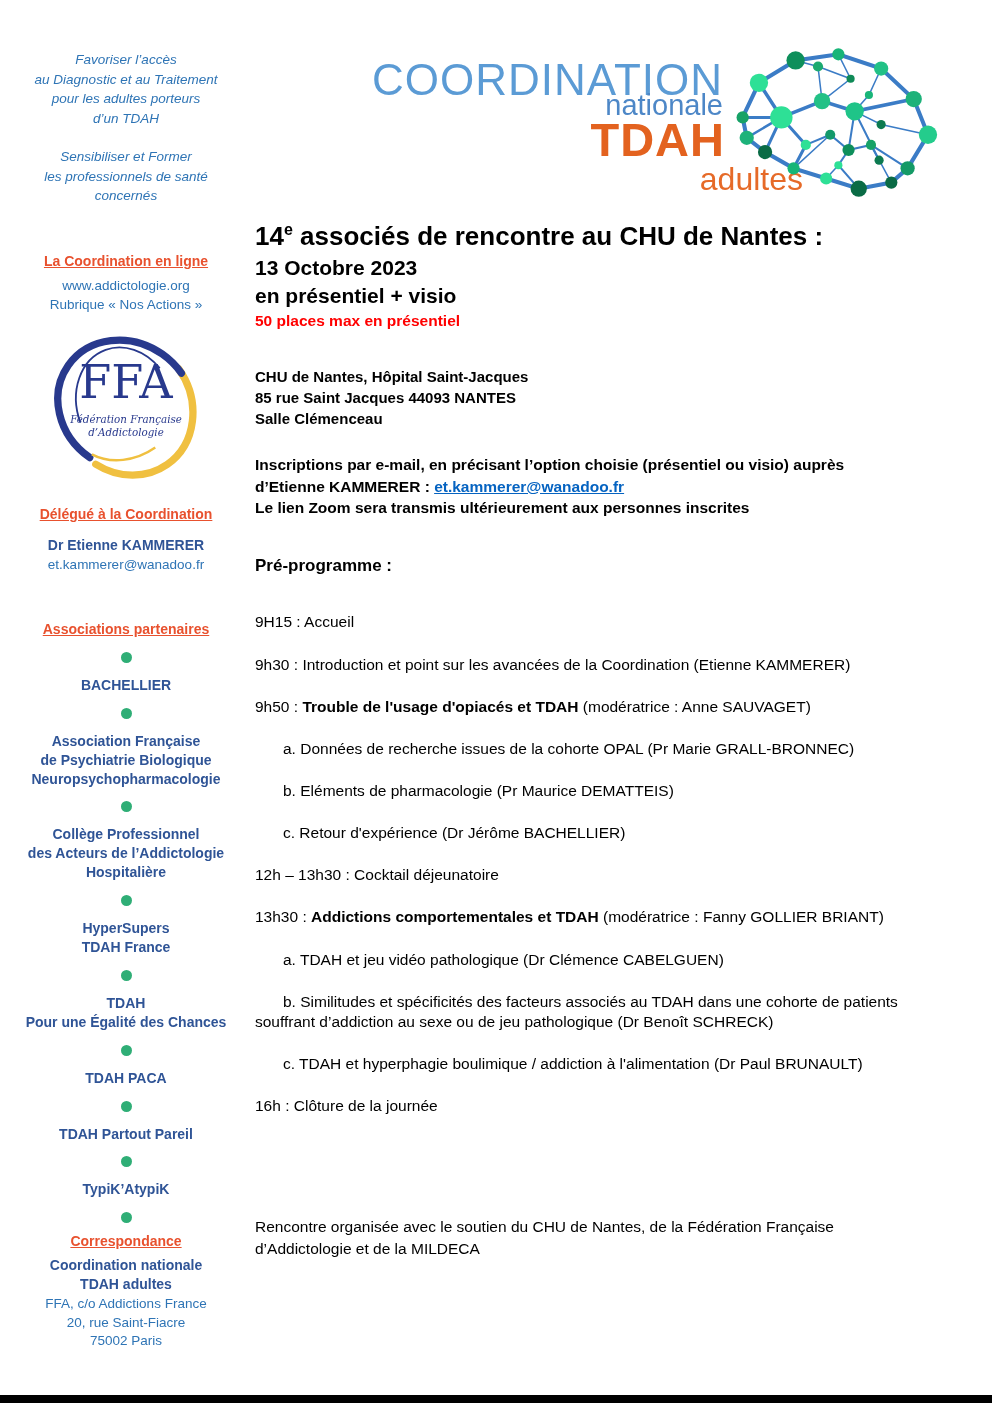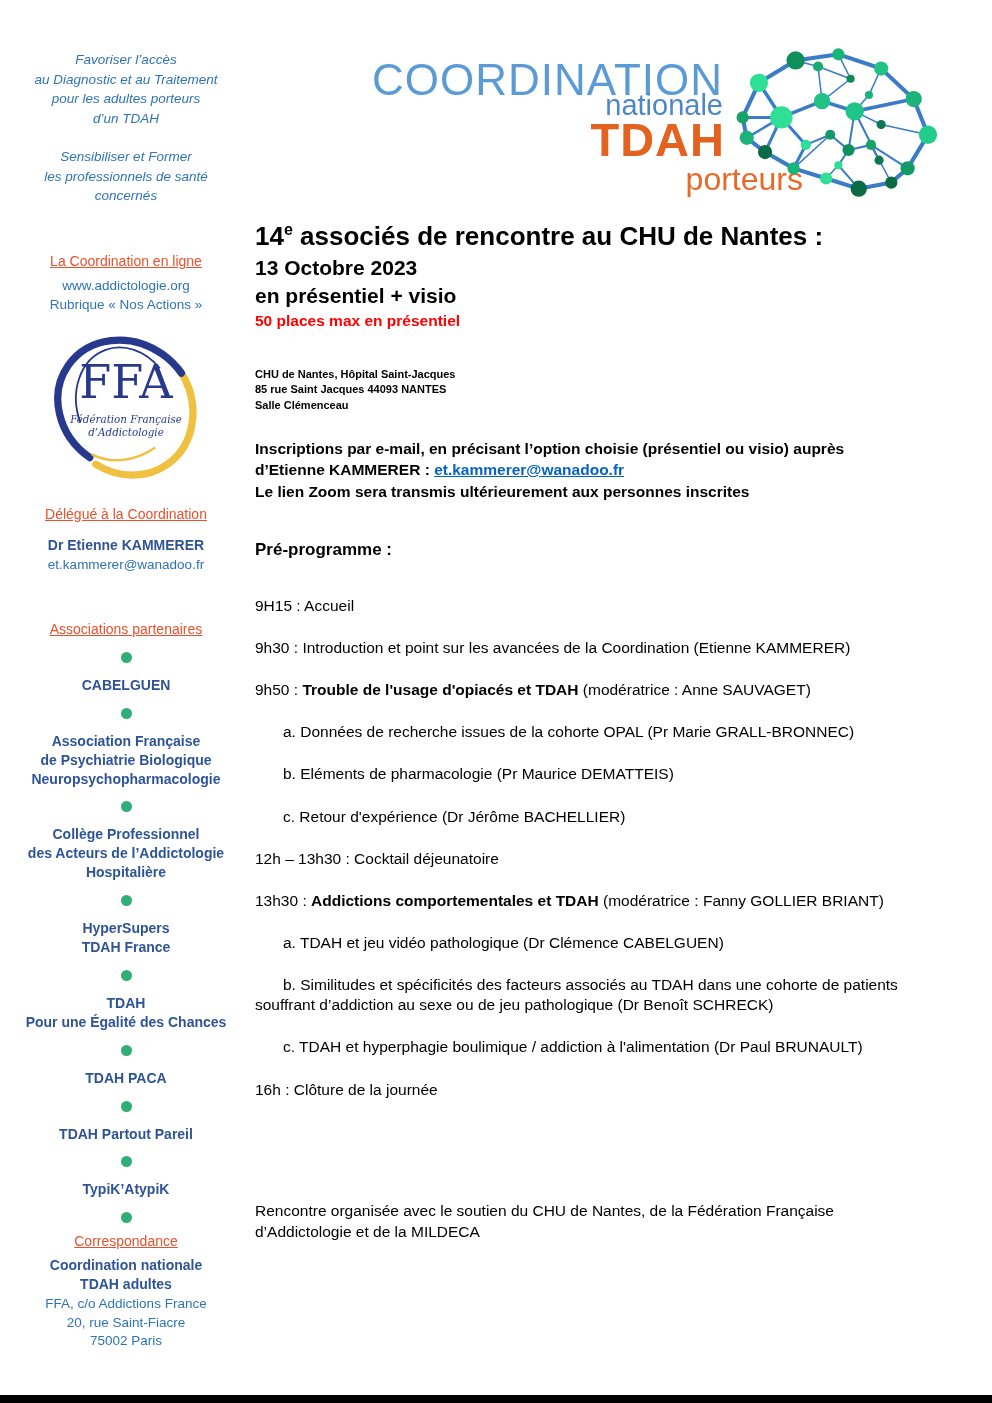--- a/index.html
+++ b/index.html
@@ -12,21 +12,21 @@
 
   
   .bottom-bar{position:absolute;left:0;bottom:0;width:992px;height:8px;background:#000;}
 
   
   .sidebar{position:absolute;left:16px;top:0;width:220px;text-align:center;}
   .s-block{position:absolute;left:0;width:220px;text-align:center;}
   .s-missions{top:50px;}
   .mission{font-size:13.5px;font-style:italic;color:#2E74B5;line-height:1.45;}
   .mission + .mission{margin-top:19px;}
-  .s-head{font-size:14px;font-weight:normal;color:#E8512E;text-decoration:underline;line-height:1.35;}
+  .s-head{font-size:14px;font-weight:bold;color:#E8512E;text-decoration:underline;line-height:1.35;}
   .s-online{top:252px;}
   .s-online .s-head{margin-bottom:6px;}
   .s-blue{font-size:13.5px;color:#2E74B5;line-height:1.4;}
   .s-bold{font-size:14px;font-weight:bold;color:#2F5496;line-height:1.35;}
   .s-ffa{top:328px;}
   .s-delegate{top:505px;}
   .s-delegate .s-bold{margin-top:12px;}
   .s-delegate .s-blue{margin-top:1px;}
   .s-partners{top:620px;}
   .pdot{width:11px;height:11px;border-radius:50%;background:#2FAE76;margin:13px auto 13px auto;}
@@ -44,21 +44,21 @@
   .lw2{right:222px;top:49px;font-size:29px;color:#4D87C7;font-weight:400;}
   .lw3{right:220px;top:74px;font-size:47px;color:#E3621F;font-weight:bold;letter-spacing:1px;}
   .lw4{right:142px;top:121px;font-size:32px;color:#E66A28;font-weight:400;}
   .brain{position:absolute;right:-18px;top:-4px;}
 
   
   .title{margin-top:16px;font-size:26px;font-weight:bold;line-height:1.3;}
   .title sup{font-size:16px;}
   .sub{font-size:21px;font-weight:bold;line-height:1.32;}
   .capacity{font-size:15.5px;font-weight:bold;color:#FF0000;margin-top:3px;}
-  .venue{margin-top:37px;font-size:11px;font-weight:bold;line-height:1.38;}
+  .venue{margin-top:37px;font-size:15px;font-weight:bold;line-height:1.38;}
   .registration{margin-top:25px;font-size:15.5px;font-weight:bold;line-height:1.38;max-width:660px;}
   .email-link{color:#0563C1;text-decoration:underline;}
   .prog-heading{margin-top:38px;font-size:17px;font-weight:bold;}
   .programme{margin-top:36px;width:645px;}
   .prog-line{font-size:15.5px;line-height:1.3;margin-bottom:22px;}
   .prog-line.indent{text-indent:28px;}
   .prog-line b{font-weight:bold;}
   .footer-note{margin-top:100px;font-size:15.5px;line-height:1.4;max-width:630px;}
 </style>
 </head>
@@ -96,21 +96,21 @@
 
   <div class="s-block s-delegate">
     <div class="s-head">Délégué à la Coordination</div>
     <div class="s-bold">Dr Etienne KAMMERER</div>
     <div class="s-blue">et.kammerer@wanadoo.fr</div>
   </div>
 
   <div class="s-block s-partners">
     <div class="s-head">Associations partenaires</div>
     <div class="pdot"></div>
-    <div class="s-bold prel">CABELGUEN</div>
+    <div class="s-bold prel">BACHELLIER</div>
     <div class="pdot"></div>
     <div class="s-bold prel">Association Française
 de Psychiatrie Biologique
 Neuropsychopharmacologie</div>
     <div class="pdot"></div>
     <div class="s-bold prel">Collège Professionnel
 des Acteurs de l’Addictologie
 Hospitalière</div>
     <div class="pdot"></div>
     <div class="s-bold prel">HyperSupers
@@ -137,21 +137,21 @@
   </div>
 
 </div>
 
 <div class="main">
 
   <div class="logo-row">
     <div class="logo-word lw1">COORDINATION</div>
     <div class="logo-word lw2">nationale</div>
     <div class="logo-word lw3">TDAH</div>
-    <div class="logo-word lw4">porteurs</div>
+    <div class="logo-word lw4">adultes</div>
     <svg class="brain" width="235" height="168" viewBox="0 0 230 165">
       <g stroke="#3B7CC6" stroke-linecap="round" fill="none">
         <path d="M14 78 L30 44 L66 22 L108 16 L150 30 L182 60 L196 95 L176 128 L160 142 L128 148 L96 138 L64 128 L36 112 L18 98 Z" stroke-width="4"></path>
         <path d="M30 44 L52 78 L92 62 L124 72 L182 60" stroke-width="3.5"></path>
         <path d="M52 78 L36 112 M52 78 L14 78 M52 78 L76 105 L64 128" stroke-width="3"></path>
         <path d="M92 62 L88 28 M88 28 L66 22 M88 28 L120 40 L108 16 M120 40 L92 62" stroke-width="1.5"></path>
         <path d="M124 72 L150 85 L196 95 M150 30 L138 56 L124 72" stroke-width="1.5"></path>
         <path d="M124 72 L118 110 L100 95 L76 105 M118 110 L108 125 L128 148 M118 110 L140 105 L176 128 M148 120 L140 105 M148 120 L124 72" stroke-width="2"></path>
         <path d="M100 95 L64 128 M96 138 L108 125 M160 142 L140 105" stroke-width="1.5"></path>
         <path d="M18 98 L52 78" stroke-width="2.5"></path>

